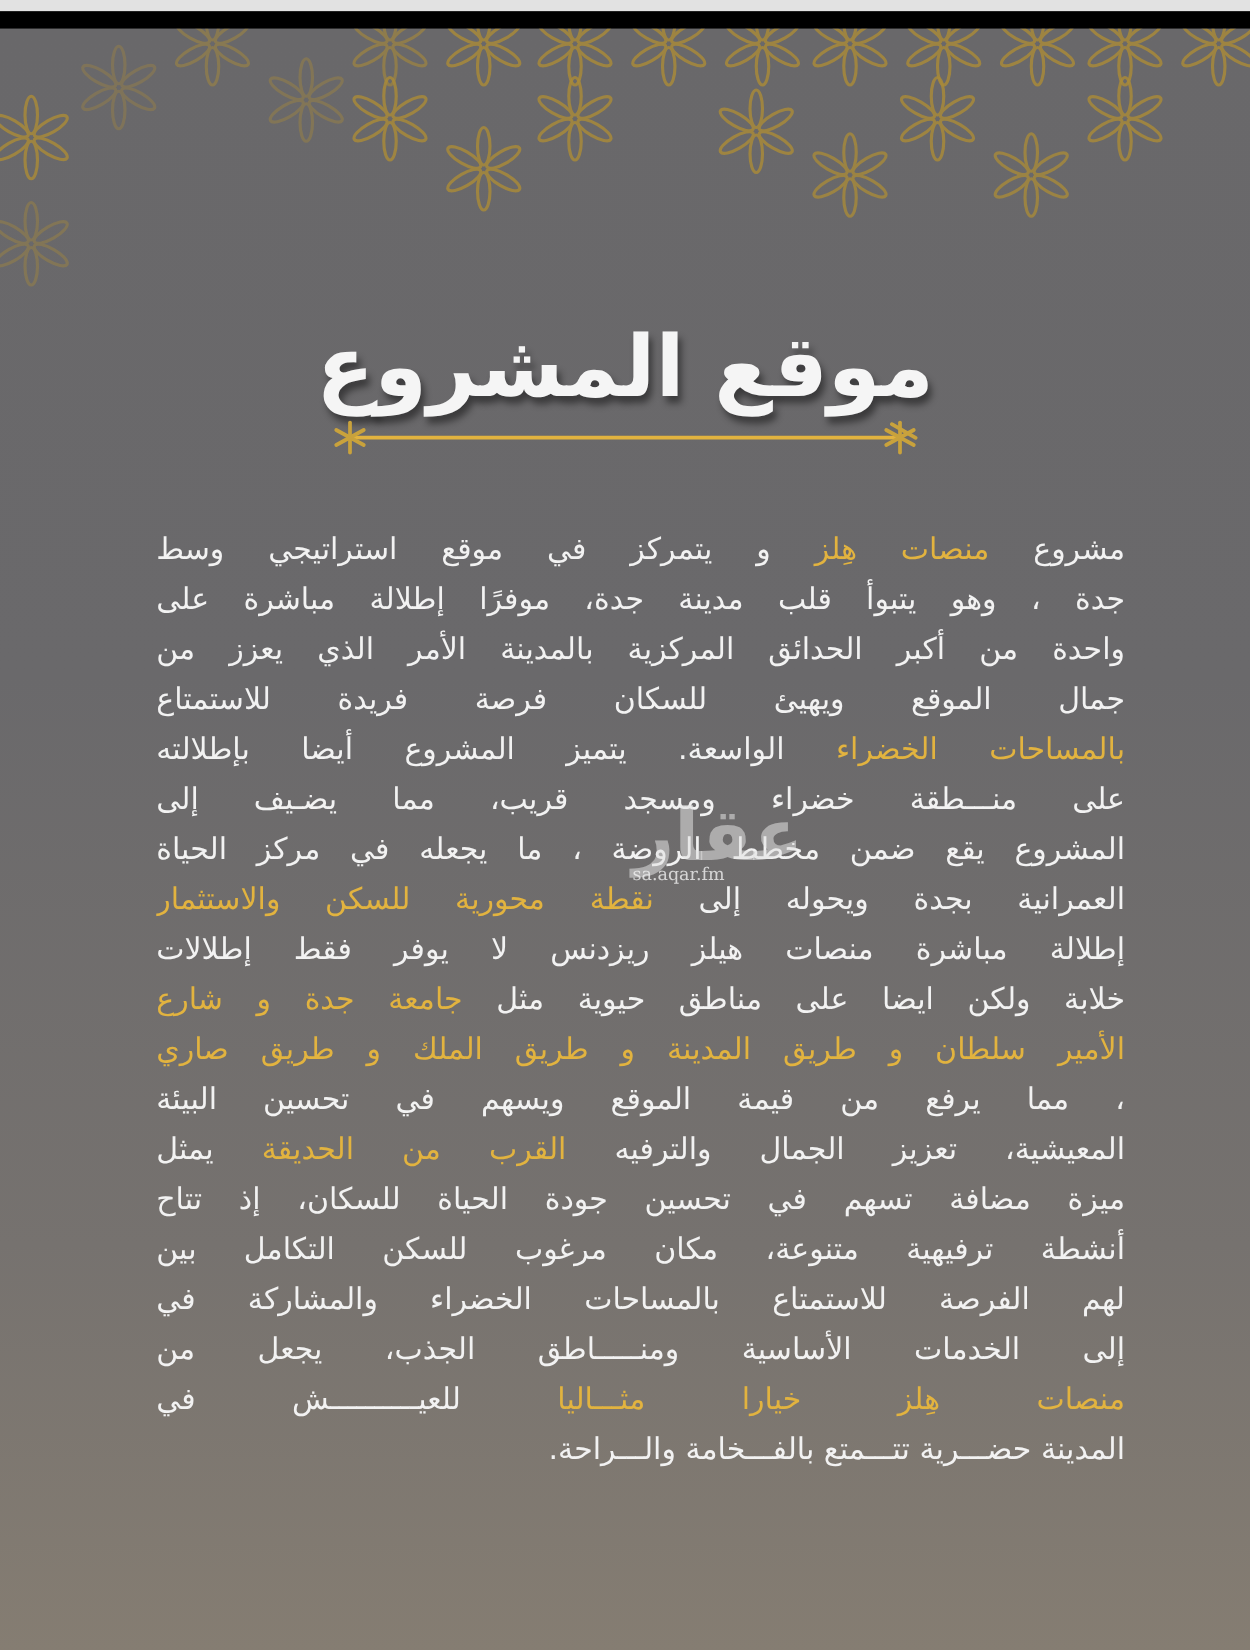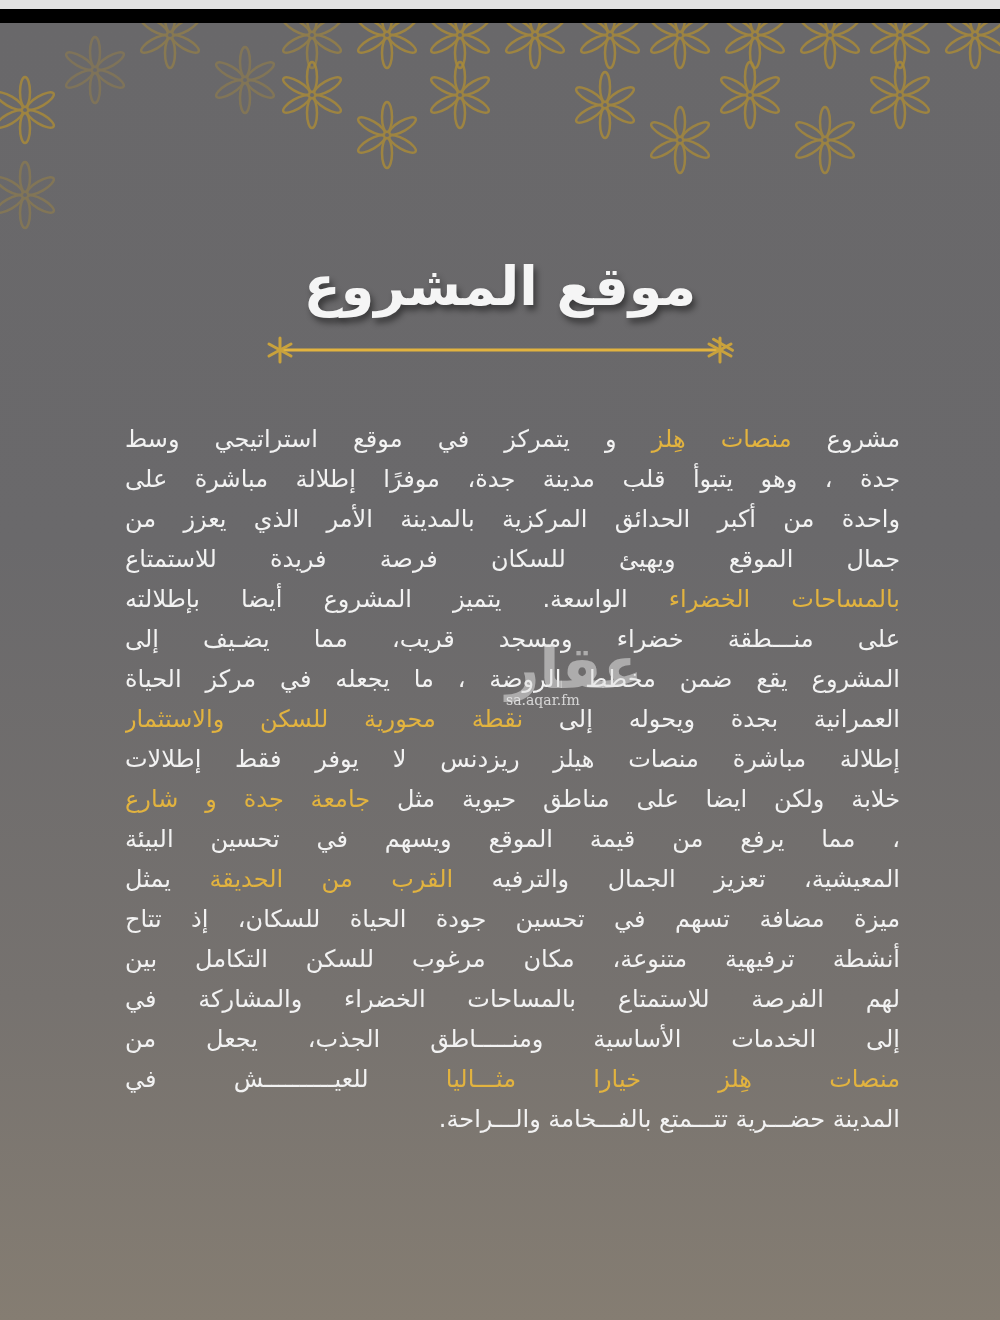--- a/index.html
+++ b/index.html
@@ -14,21 +14,21 @@
   .poster {
     position: absolute; left: 0; top: 23px; width: 1000px; height: 1297px;
     background: linear-gradient(180deg, #69686a 0%, #6a696b 40%, #76726f 75%, #857d72 100%);
     overflow: hidden;
   }
   .flower { position: absolute; }
   .title-wrap {
     position: absolute; left: 0; top: 232px; width: 1000px; text-align: center;
   }
   .title {
-    font-size: 54px; font-weight: bold; color: #f5f5f5;
+    font-size: 68px; font-weight: bold; color: #f5f5f5;
     text-shadow: 3px 5px 6px rgba(0,0,0,0.45);
     direction: rtl; letter-spacing: 0;
   }
   .divider { position: absolute; left: 262px; top: 313px; width: 476px; height: 28px; }
   .body-text {
     position: absolute; left: 125px; top: 396px; width: 775px;
     direction: rtl; text-align: justify; text-align-last: right;
     color: #f2f2f2; font-size: 24px; line-height: 40px;
   }
   .body-text .line { display: block; text-align: justify; text-align-last: justify; white-space: nowrap; overflow: hidden; }
@@ -263,20 +263,21 @@
       <span class="line"><span>مشروع </span><span class="hl">منصات هِلز</span><span> و يتمركز في موقع استراتيجي  وسط</span></span>
       <span class="line"><span>جدة ، وهو يتبوأ قلب مدينة جدة، موفرًا إطلالة مباشرة على</span></span>
       <span class="line"><span>واحدة من أكبر الحدائق المركزية بالمدينة الأمر الذي يعزز من</span></span>
       <span class="line"><span>جمال الموقع ويهيئ للسكان فرصة فريدة للاستمتاع</span></span>
       <span class="line"><span class="hl">بالمساحات الخضراء</span><span> الواسعة. يتميز المشروع أيضا بإطلالته</span></span>
       <span class="line"><span>على منـــطقة خضراء ومسجد قريب، مما يضـيف إلى</span></span>
       <span class="line"><span>المشروع يقع ضمن مخطط الروضة ، ما يجعله في مركز الحياة</span></span>
       <span class="line"><span>العمرانية بجدة ويحوله إلى </span><span class="hl">نقطة محورية للسكن والاستثمار</span></span>
       <span class="line"><span>إطلالة مباشرة منصات هيلز ريزدنس لا يوفر فقط إطلالات</span></span>
       <span class="line"><span>خلابة  ولكن ايضا على مناطق حيوية مثل </span><span class="hl">جامعة جدة و شارع</span></span>
+      <span class="line"><span class="hl">الأمير سلطان و طريق المدينة و طريق الملك و طريق صاري</span></span>
       <span class="line"><span>، مما يرفع من قيمة الموقع ويسهم في تحسين البيئة</span></span>
       <span class="line"><span>المعيشية، تعزيز الجمال والترفيه </span><span class="hl">القرب من الحديقة</span><span> يمثل</span></span>
       <span class="line"><span>ميزة مضافة تسهم في تحسين جودة الحياة للسكان، إذ تتاح</span></span>
       <span class="line"><span>أنشطة ترفيهية متنوعة، مكان مرغوب للسكن التكامل بين</span></span>
       <span class="line"><span>لهم الفرصة للاستمتاع بالمساحات الخضراء والمشاركة في</span></span>
       <span class="line"><span> إلى الخدمات الأساسية ومنـــــاطق الجذب، يجعل من</span></span>
       <span class="line"><span class="hl">منصات هِلز خيارا مثـــاليا</span><span>  للعيــــــــــش في</span></span>
       <span class="line last"><span>المدينة حضـــرية تتـــمتع بالفـــخامة والـــراحة.</span></span>
     </div>
 

